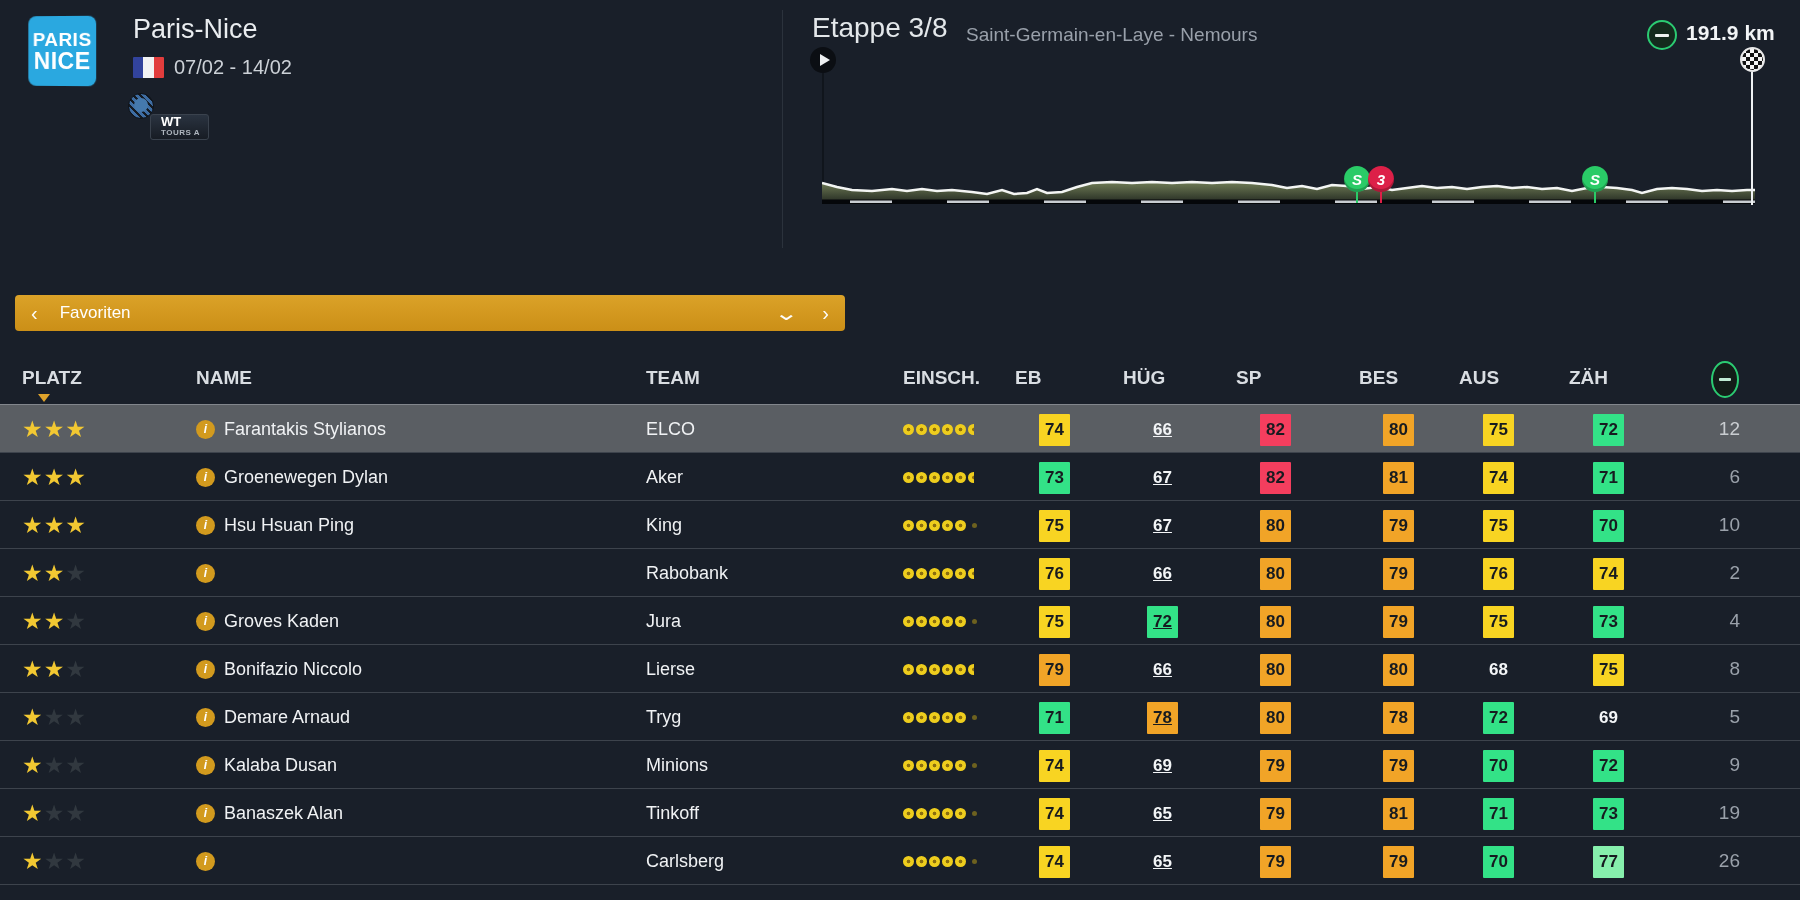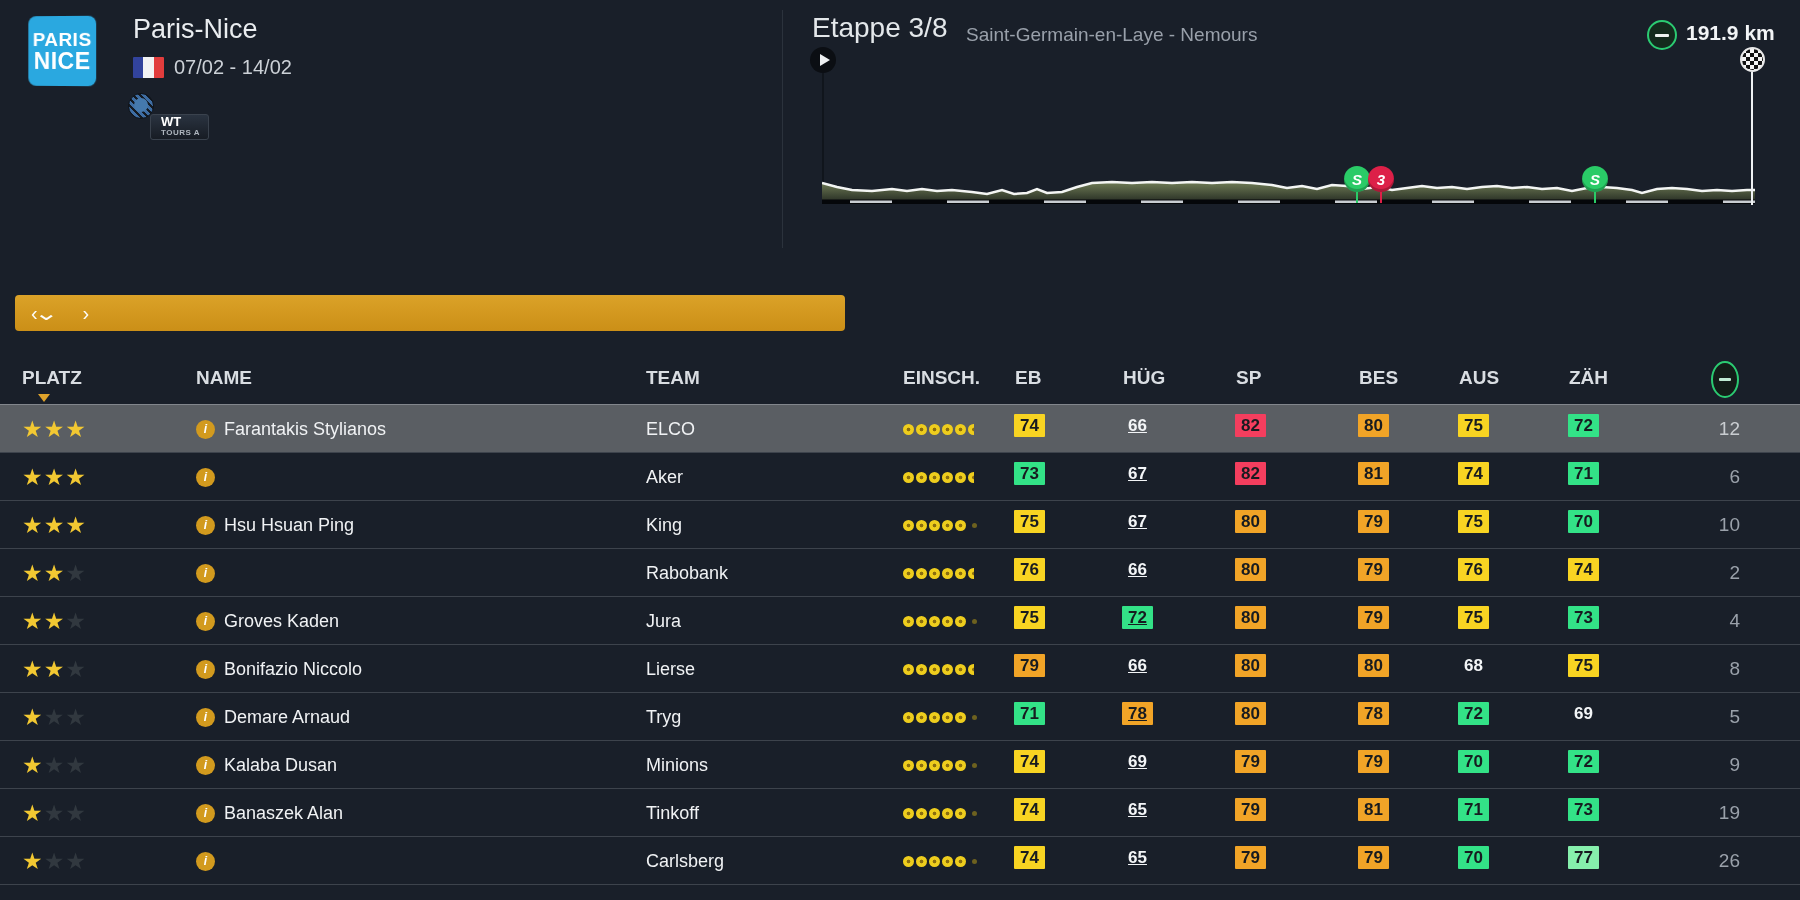--- a/index.html
+++ b/index.html
@@ -79,22 +79,22 @@
   .info-icon { width:19px; height:19px; border-radius:50%; background:#d29a1e; color:#fff; font-size:12px; font-weight:700;
      display:flex; align-items:center; justify-content:center; font-style:italic;}
   .c-name { left:224px; font-size:18px; color:#f0f2f4;text-align:center; }
   .c-team { left:646px; font-size:18px; color:#f0f2f4; }
   .c-dots { left:903px; width:100px; gap:2px; }
   .dot { width:11px; height:11px; border-radius:50%;
      background:radial-gradient(circle at 50% 50%, #8a6d0e 0 1.5px, #eecd1d 2.2px 100%); }
   .dot-half { width:6px; border-radius:6px 0 0 6px;
      background:radial-gradient(circle at 100% 50%, #8a6d0e 0 1.5px, #eecd1d 2.2px 100%); }
   .dot-tiny { width:5px; height:5px; border-radius:50%; background:#6d611f; margin-left:4px;}
-  .statcell { position:absolute; top:9px; width:31px; height:23px; display:flex; align-items:center; justify-content:center;
-     font-size:17px; font-weight:700; color:#171b20; border-radius:1px;}
+  .statcell { position:absolute; top:9px; width:31px; height:32px; display:flex; align-items:center; justify-content:center;
+     font-size:17px; font-weight:700; color:#171b20; border-radius:1px;margin-left:25px;}
   .statcell.plain { background:transparent !important; color:#f3f5f7; }
   .s-eb{left:1014px;} .s-hug{left:1122px;text-decoration:underline;} .s-sp{left:1235px;} .s-bes{left:1358px;} .s-aus{left:1458px;} .s-zah{left:1568px;}
   .c-pos { left:1655px; width:85px; justify-content:flex-end; font-size:19px; color:#9aa1aa; }
   .trow.selected .c-pos { color:#c9cdd1; }
 </style>
 </head>
 <body>
 
 <div class="topbar">
   <div class="race-logo">
@@ -152,20 +152,21 @@
         <div class="marker-stem" style="left: 558px; top: 121px; height: 12px; background: rgb(221, 32, 72);"></div>
         <div class="marker" style="left: 546px; top: 96px; background: rgb(221, 32, 72);">3</div>
         <div class="marker-stem" style="left: 772px; top: 121px; height: 12px; background: rgb(42, 203, 103);"></div>
         <div class="marker" style="left: 760px; top: 96px; background: rgb(42, 203, 103);">S</div>
       </div>
   </div>
 </div>
 
 <div class="filterbar">
   <span class="chev chev-left">‹</span>
+  <span class="filter-label">Favoriten</span>
   <span class="chev chev-down">⌄</span>
   <span class="chev chev-right">›</span>
 </div>
 
 <div class="thead">
   <span class="h-platz">PLATZ</span>
   <div class="sort-tri"></div>
   <span class="h-name">NAME</span>
   <span class="h-team">TEAM</span>
   <span class="h-einsch">EINSCH.</span>
@@ -210,20 +211,21 @@
     </div>
     <div class="trow">
       <div class="c c-stars">
         <span class="star-on">★</span>
         <span class="star-on">★</span>
         <span class="star-on">★</span>
       </div>
       <div class="c c-info">
         <div class="info-icon">i</div>
       </div>
+      <div class="c c-name">Groenewegen Dylan</div>
       <div class="c c-team">Aker</div>
       <div class="c c-dots">
         <div class="dot"></div>
         <div class="dot"></div>
         <div class="dot"></div>
         <div class="dot"></div>
         <div class="dot"></div>
         <div class="dot dot-half"></div>
       </div>
       <div class="statcell s-eb" style="background: rgb(51, 226, 135);">73</div>

